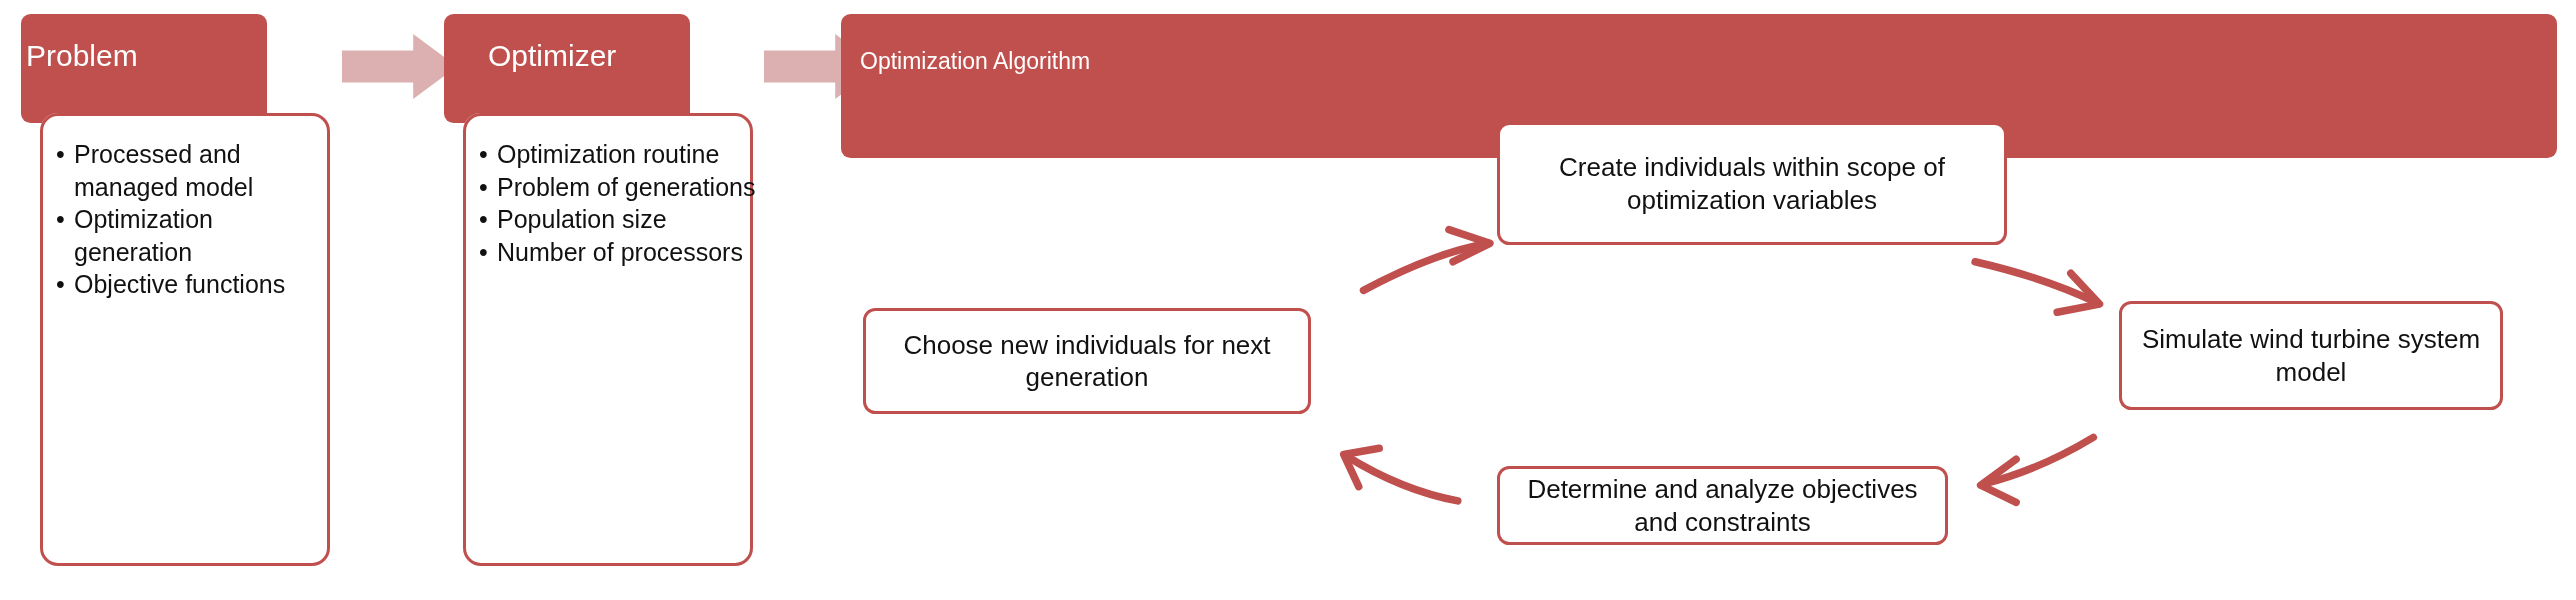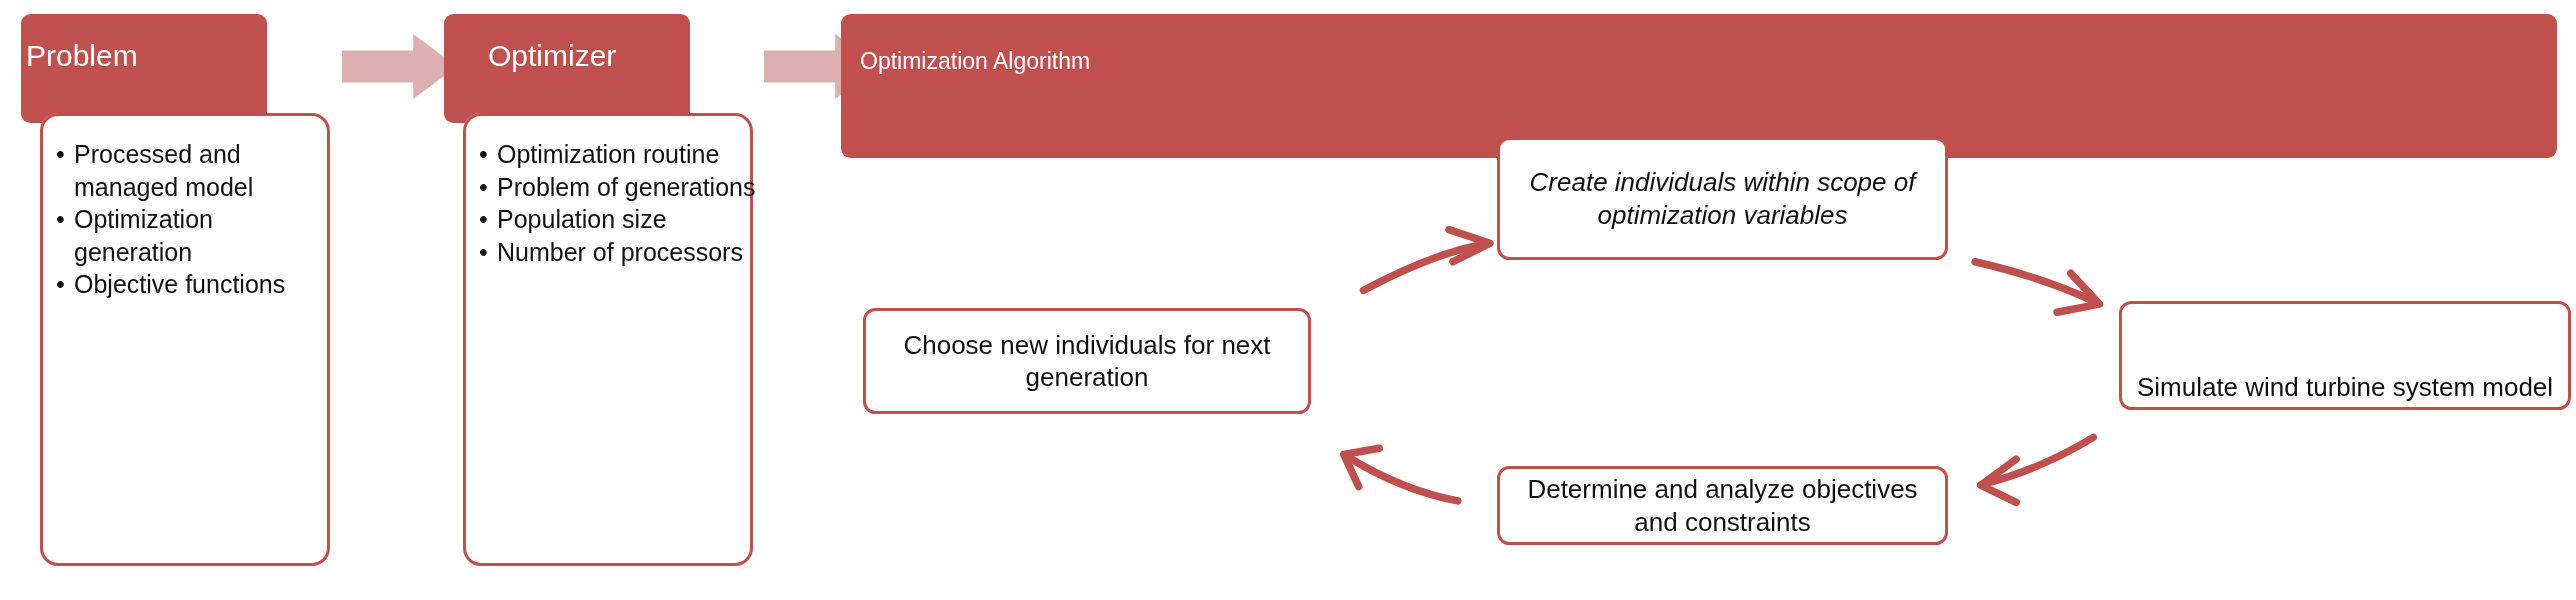--- a/index.html
+++ b/index.html
@@ -101,25 +101,25 @@
         <path d="M2950,672 L2898,710 L2950,735"></path>
       </g>
 
       <g>
         <path d="M2133,733 C2080,723 2026,702 1971,668"></path>
         <path d="M2018,656 L1966,665 L1988,712"></path>
       </g>
     </g>
   </svg>
 
-  <div class="node" style="left:1497px;top:137px;width:451px;height:123px;font-style:italic;">
+  <div class="node" style="left:1497px;top:122px;width:510px;height:123px;">
     <span>Create individuals within scope of optimization variables</span>
   </div>
 
-  <div class="node" style="left:2119px;top:301px;width:452px;height:109px;align-items:flex-end;">
+  <div class="node" style="left:2119px;top:301px;width:384px;height:109px;">
     <span>Simulate wind turbine system model</span>
   </div>
 
   <div class="node" style="left:1497px;top:466px;width:451px;height:79px;">
     <span>Determine and analyze objectives and constraints</span>
   </div>
 
   <div class="node" style="left:863px;top:308px;width:448px;height:106px;">
     <span>Choose new individuals for next generation</span>
   </div>

